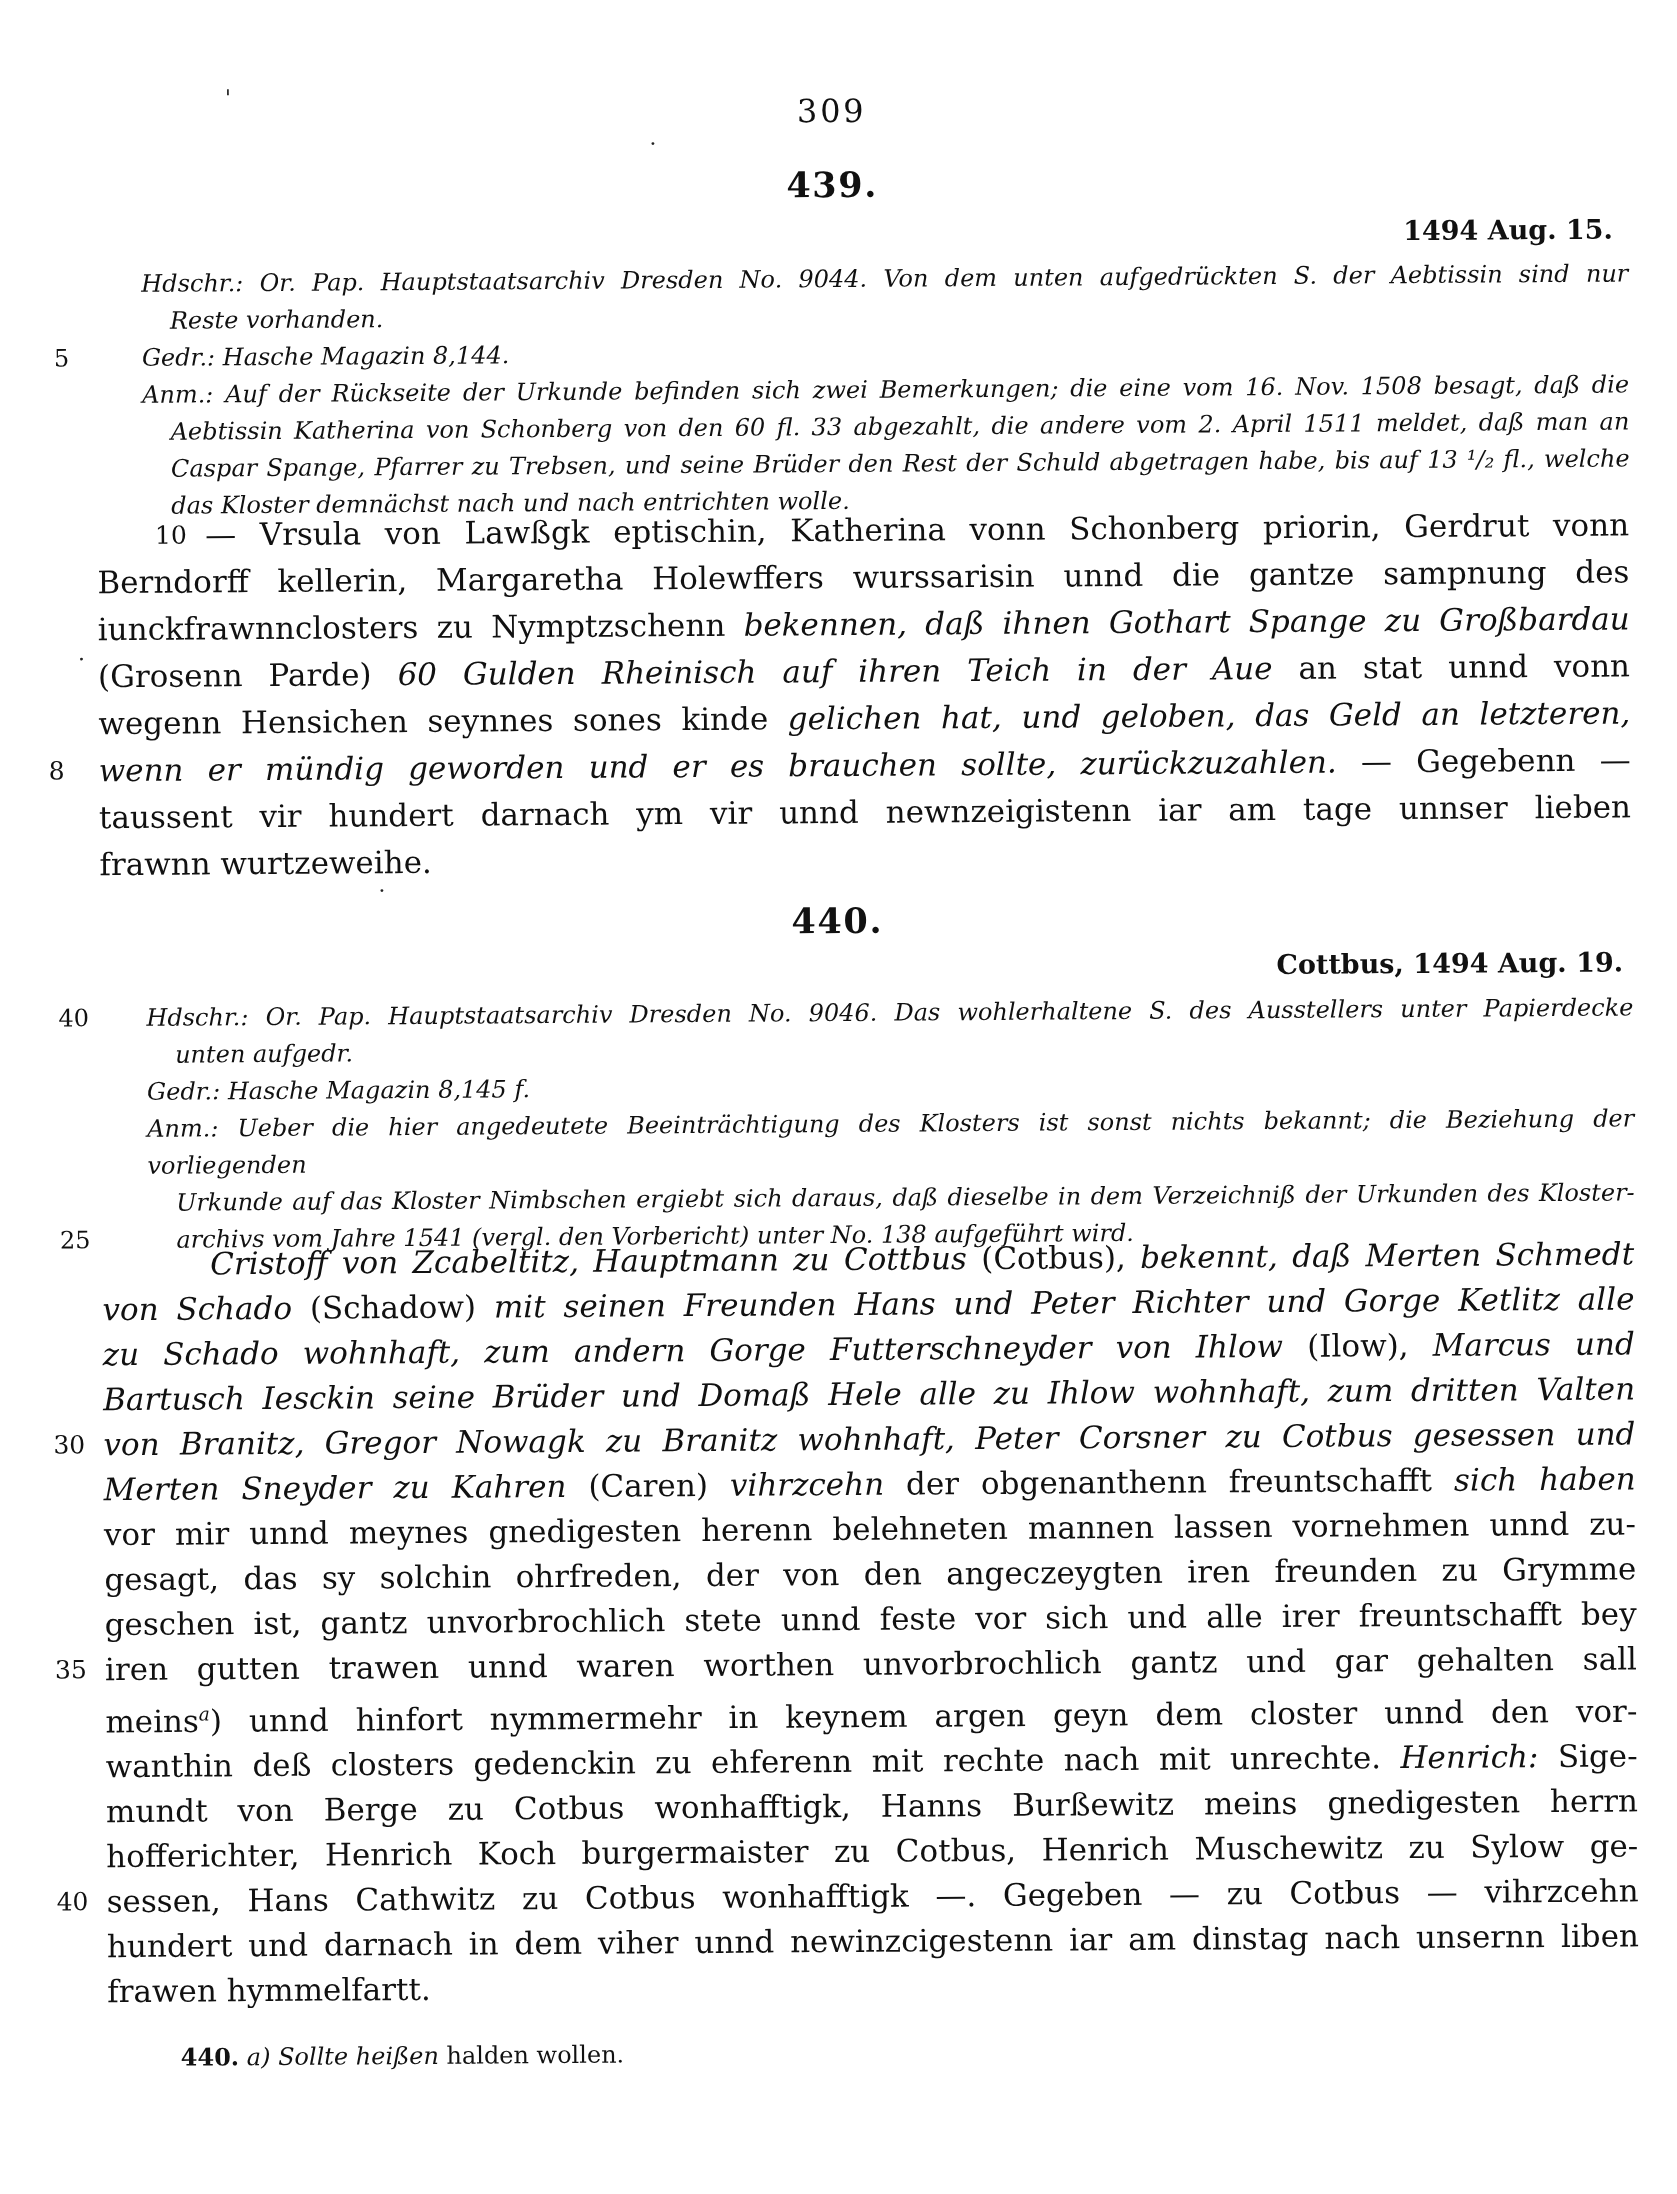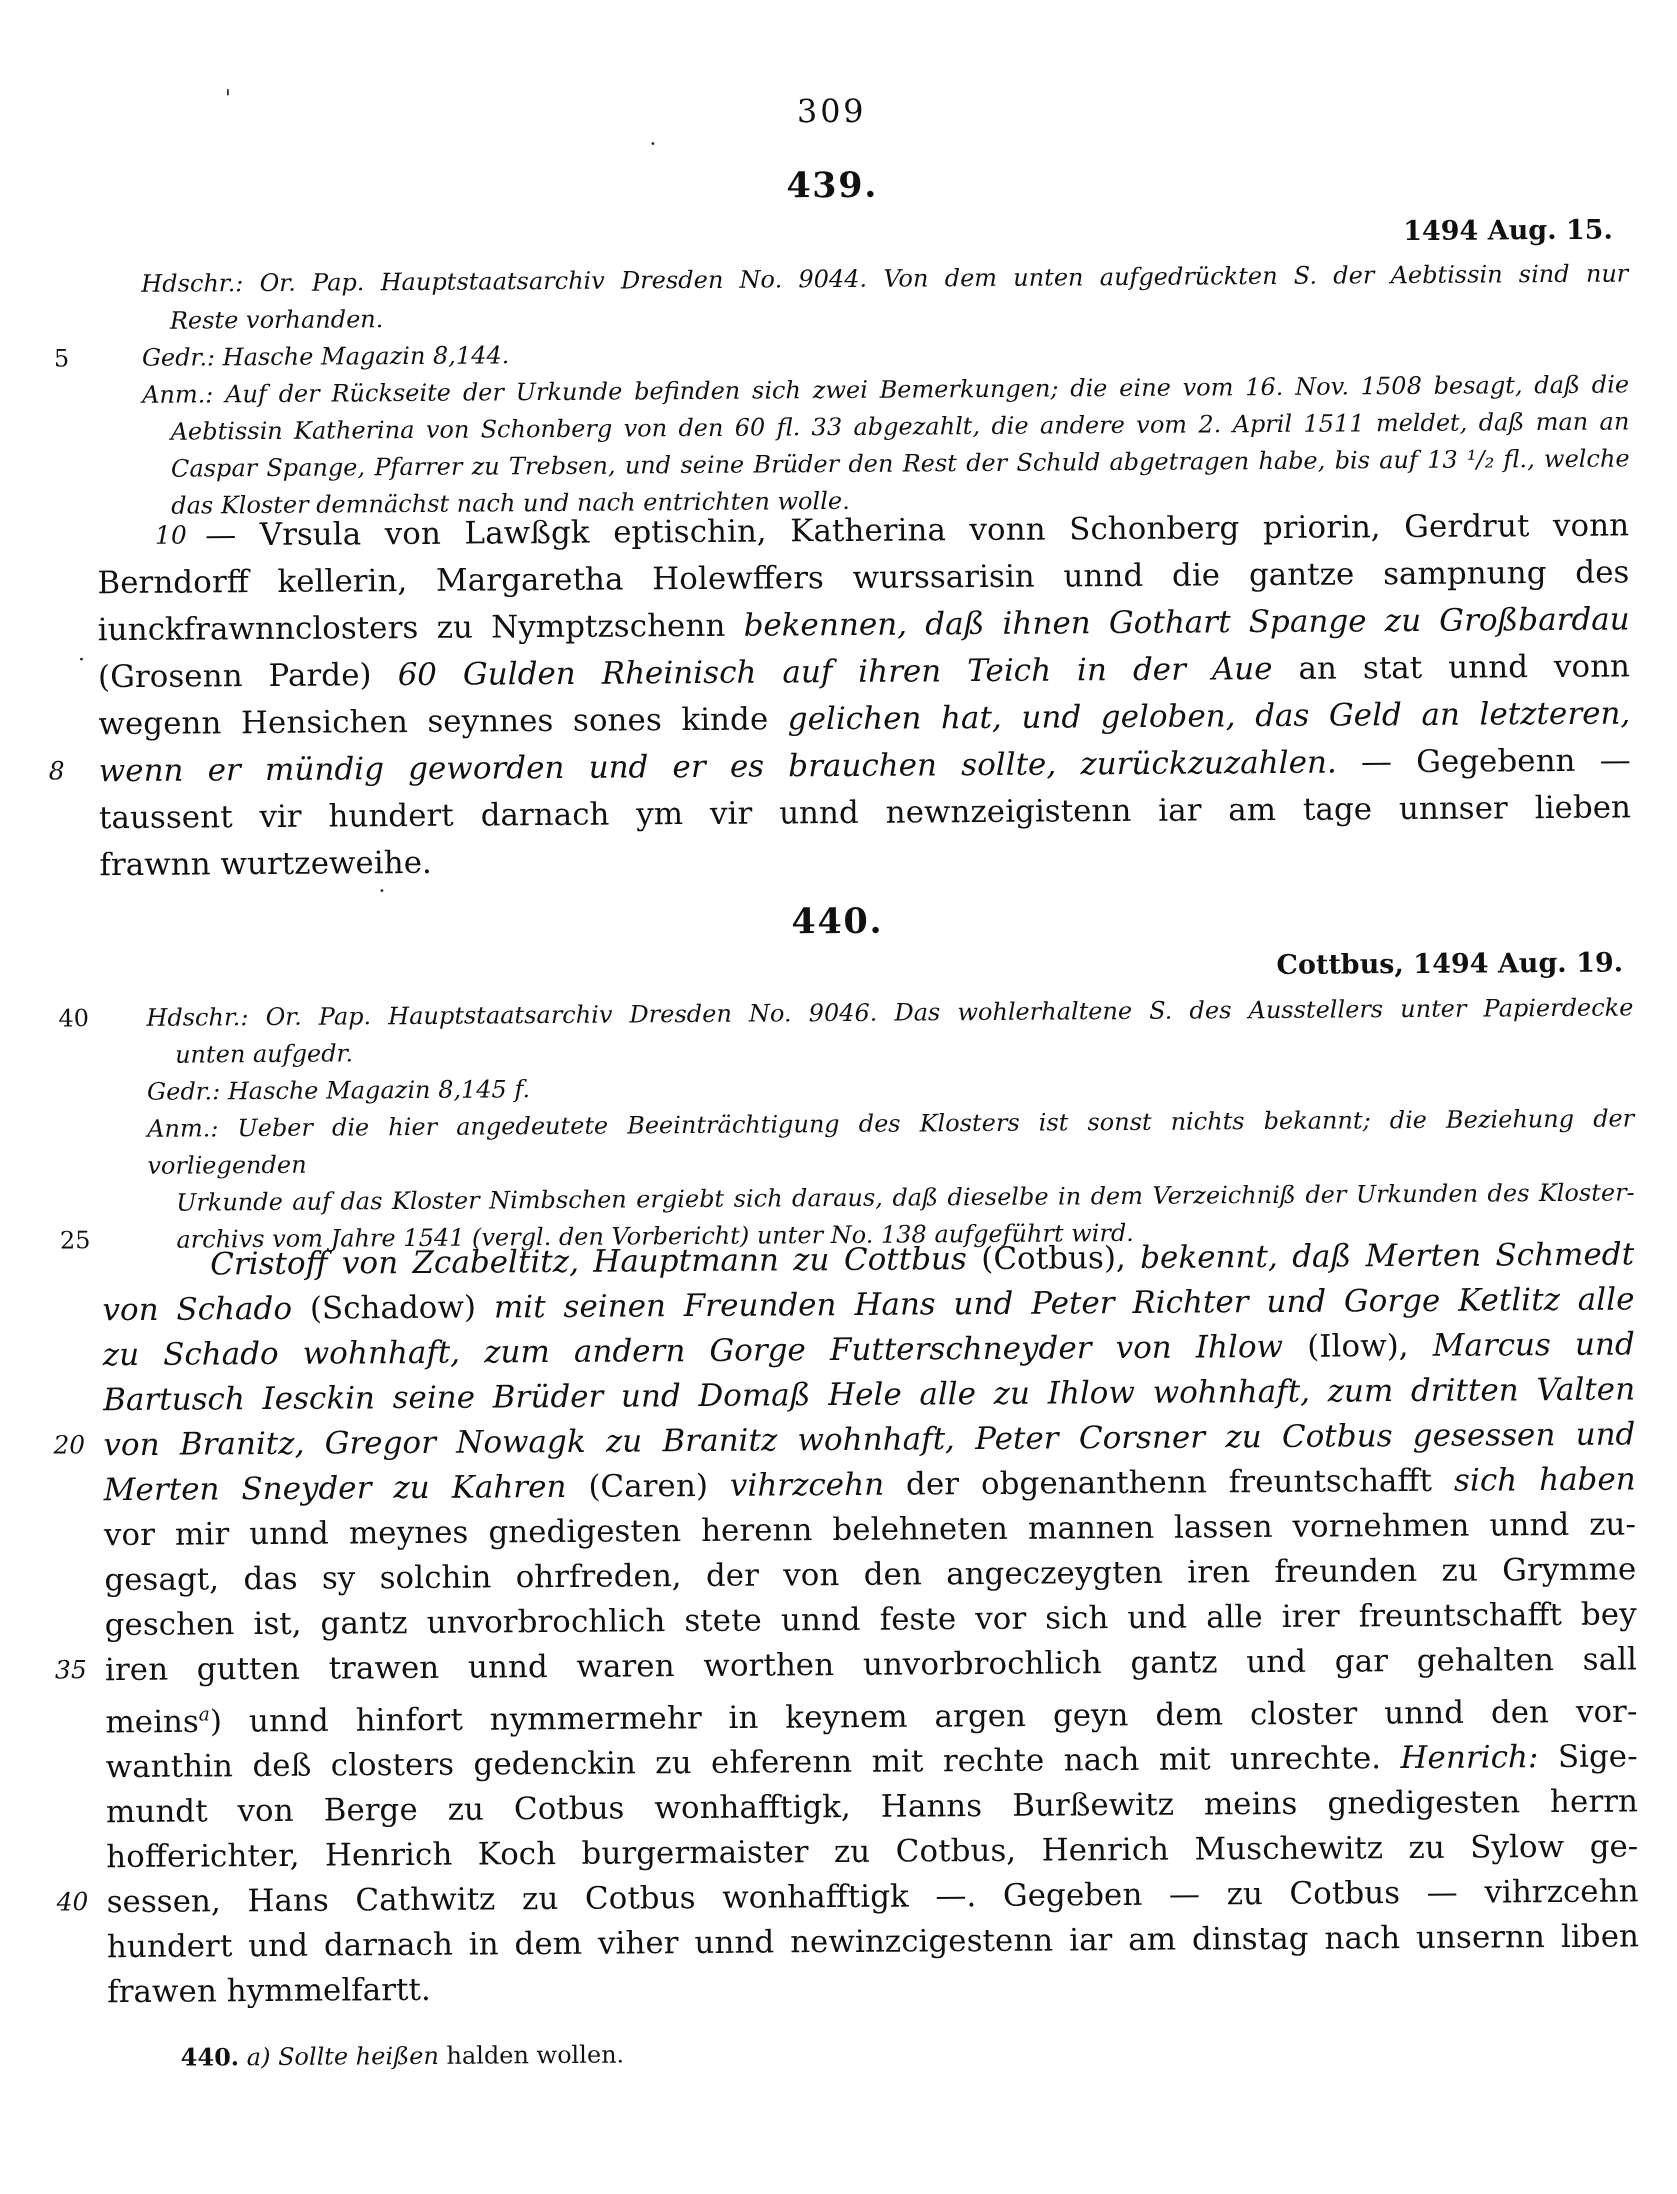--- a/index.html
+++ b/index.html
@@ -54,21 +54,21 @@
   .line{position:relative; white-space:normal;}
   .line.just{text-align:justify; text-align-last:justify;}
   .app .cont{padding-left:28.4px;}
   .bodytxt .ind{text-indent:108px;}
 
   .lnum{
     position:absolute; width:82px; text-align:left;
     font-style:normal; font-weight:400;
   }
   .app .lnum{left:-88px; font-size:24px;}
-  .bodytxt .lnum{left:-50px; font-size:25px;font-style:italic;}
+  .bodytxt .lnum{left:-50px; font-size:25px;}
 
   .seg-r{font-style:normal;}
   .seg-i{font-style:italic;}
   .seg-b{font-weight:700; font-style:normal;}
   .seg-sup{font-style:italic; font-size:60%; vertical-align:super;}
 
   .speck{
     position:absolute; color:#222; font-size:22px;
   }
 </style>
@@ -109,21 +109,21 @@
       <div class="line"><span class="seg-i">Gedr.: Hasche Magazin 8,145 f.</span></div>
       <div class="line just"><span class="seg-i">Anm.: Ueber die hier angedeutete Beeinträchtigung des Klosters ist sonst nichts bekannt; die Beziehung der vorliegenden</span></div>
       <div class="line cont just"><span class="seg-i">Urkunde auf das Kloster Nimbschen ergiebt sich daraus, daß dieselbe in dem Verzeichniß der Urkunden des Kloster-</span></div>
       <div class="line cont"><span class="lnum">25</span><span class="seg-i">archivs vom Jahre 1541 (vergl. den Vorbericht) unter No. 138 aufgeführt wird.</span></div>
     </div>
   <div class="bodytxt b1">
       <div class="line ind just"><span class="seg-i">Cristoff von Zcabeltitz, Hauptmann zu Cottbus </span><span class="seg-r">(Cotbus), </span><span class="seg-i">bekennt, daß Merten Schmedt</span></div>
       <div class="line just"><span class="seg-i">von Schado </span><span class="seg-r">(Schadow) </span><span class="seg-i">mit seinen Freunden Hans und Peter Richter und Gorge Ketlitz alle</span></div>
       <div class="line just"><span class="seg-i">zu Schado wohnhaft, zum andern Gorge Futterschneyder von Ihlow </span><span class="seg-r">(Ilow), </span><span class="seg-i">Marcus und</span></div>
       <div class="line just"><span class="seg-i">Bartusch Iesckin seine Brüder und Domaß Hele alle zu Ihlow wohnhaft, zum dritten Valten</span></div>
-      <div class="line just"><span class="lnum">20</span><span class="seg-i">von Branitz, Gregor Nowagk zu Branitz wohnhaft, Peter Corsner zu Cotbus gesessen und</span></div>
+      <div class="line just"><span class="lnum">30</span><span class="seg-i">von Branitz, Gregor Nowagk zu Branitz wohnhaft, Peter Corsner zu Cotbus gesessen und</span></div>
       <div class="line just"><span class="seg-i">Merten Sneyder zu Kahren </span><span class="seg-r">(Caren) </span><span class="seg-i">vihrzcehn</span><span class="seg-r"> der obgenanthenn freuntschafft </span><span class="seg-i">sich haben</span></div>
       <div class="line just"><span class="seg-r">vor mir unnd meynes gnedigesten herenn belehneten mannen lassen vornehmen unnd zu-</span></div>
       <div class="line just"><span class="seg-r">gesagt, das sy solchin ohrfreden, der von den angeczeygten iren freunden zu Grymme</span></div>
       <div class="line just"><span class="seg-r">geschen ist, gantz unvorbrochlich stete unnd feste vor sich und alle irer freuntschafft bey</span></div>
       <div class="line just"><span class="lnum">35</span><span class="seg-r">iren gutten trawen unnd waren worthen unvorbrochlich gantz und gar gehalten sall</span></div>
       <div class="line just"><span class="seg-r">meins</span><span class="seg-sup">a</span><span class="seg-r">) unnd hinfort nymmermehr in keynem argen geyn dem closter unnd den vor-</span></div>
       <div class="line just"><span class="seg-r">wanthin deß closters gedenckin zu ehferenn mit rechte nach mit unrechte. </span><span class="seg-i">Henrich:</span><span class="seg-r"> Sige-</span></div>
       <div class="line just"><span class="seg-r">mundt von Berge zu Cotbus wonhafftigk, Hanns Burßewitz meins gnedigesten herrn</span></div>
       <div class="line just"><span class="seg-r">hofferichter, Henrich Koch burgermaister zu Cotbus, Henrich Muschewitz zu Sylow ge-</span></div>
       <div class="line just"><span class="lnum">40</span><span class="seg-r">sessen, Hans Cathwitz zu Cotbus wonhafftigk —. Gegeben — zu Cotbus — vihrzcehn</span></div>

